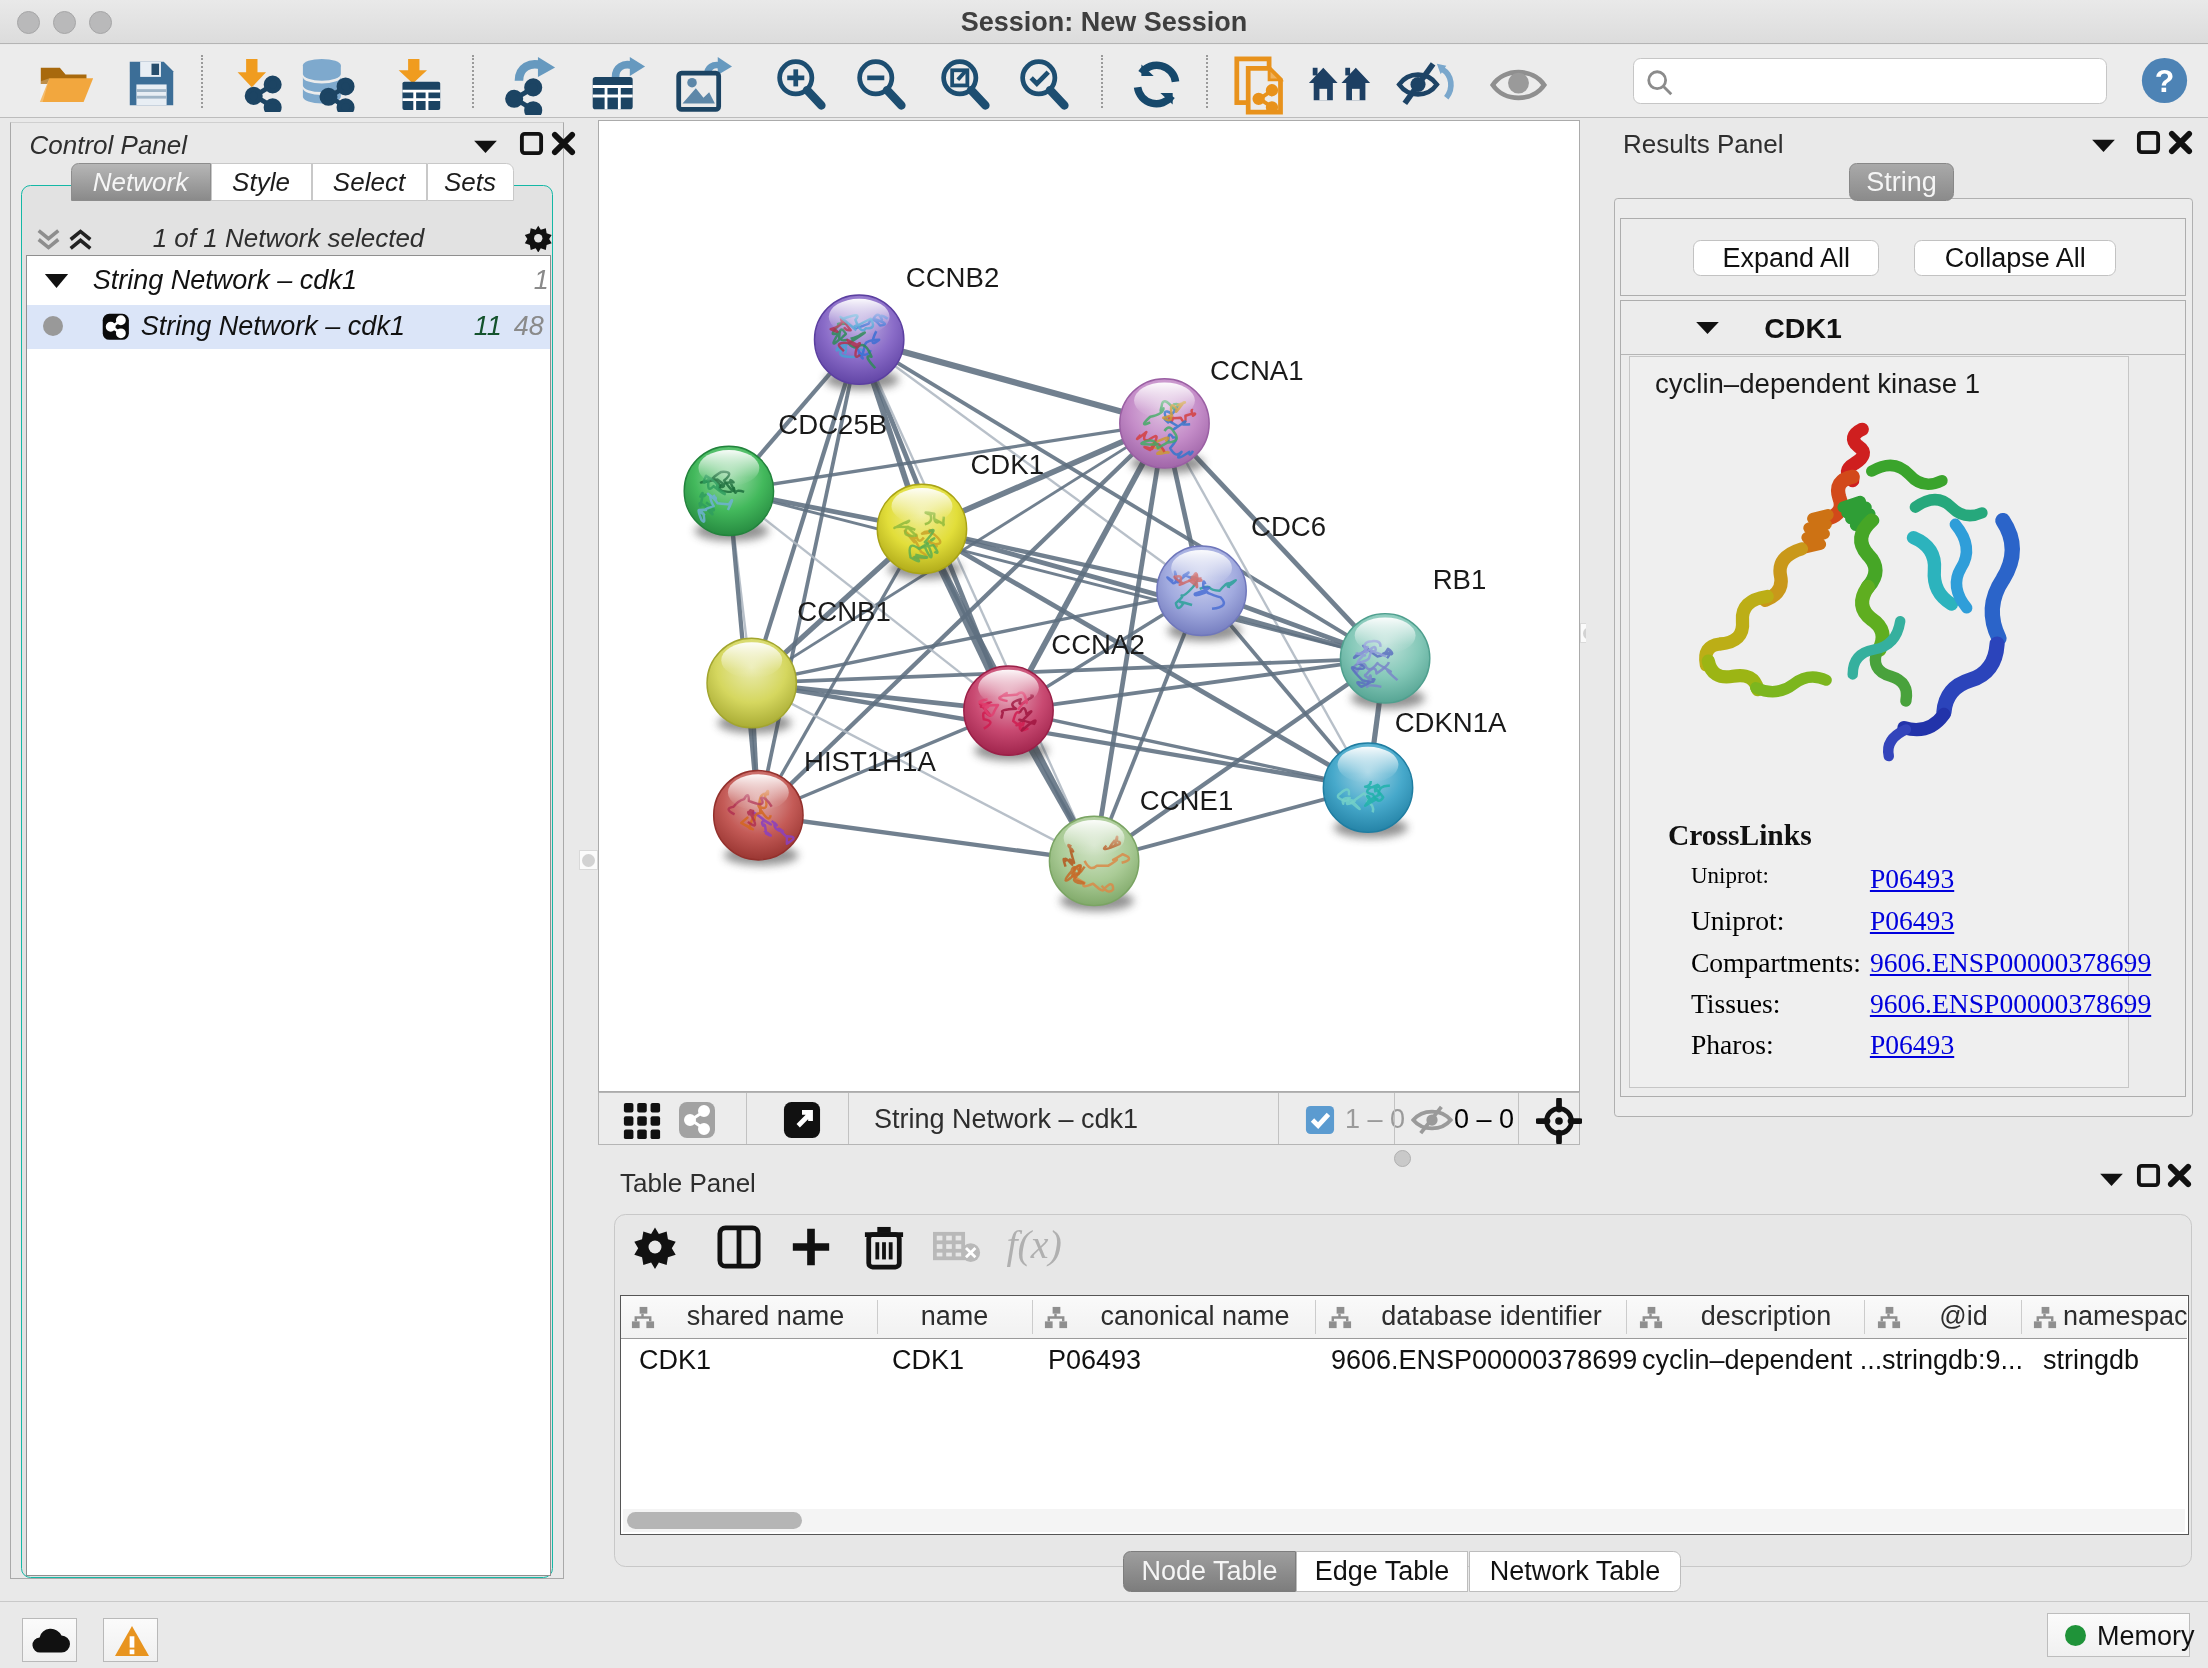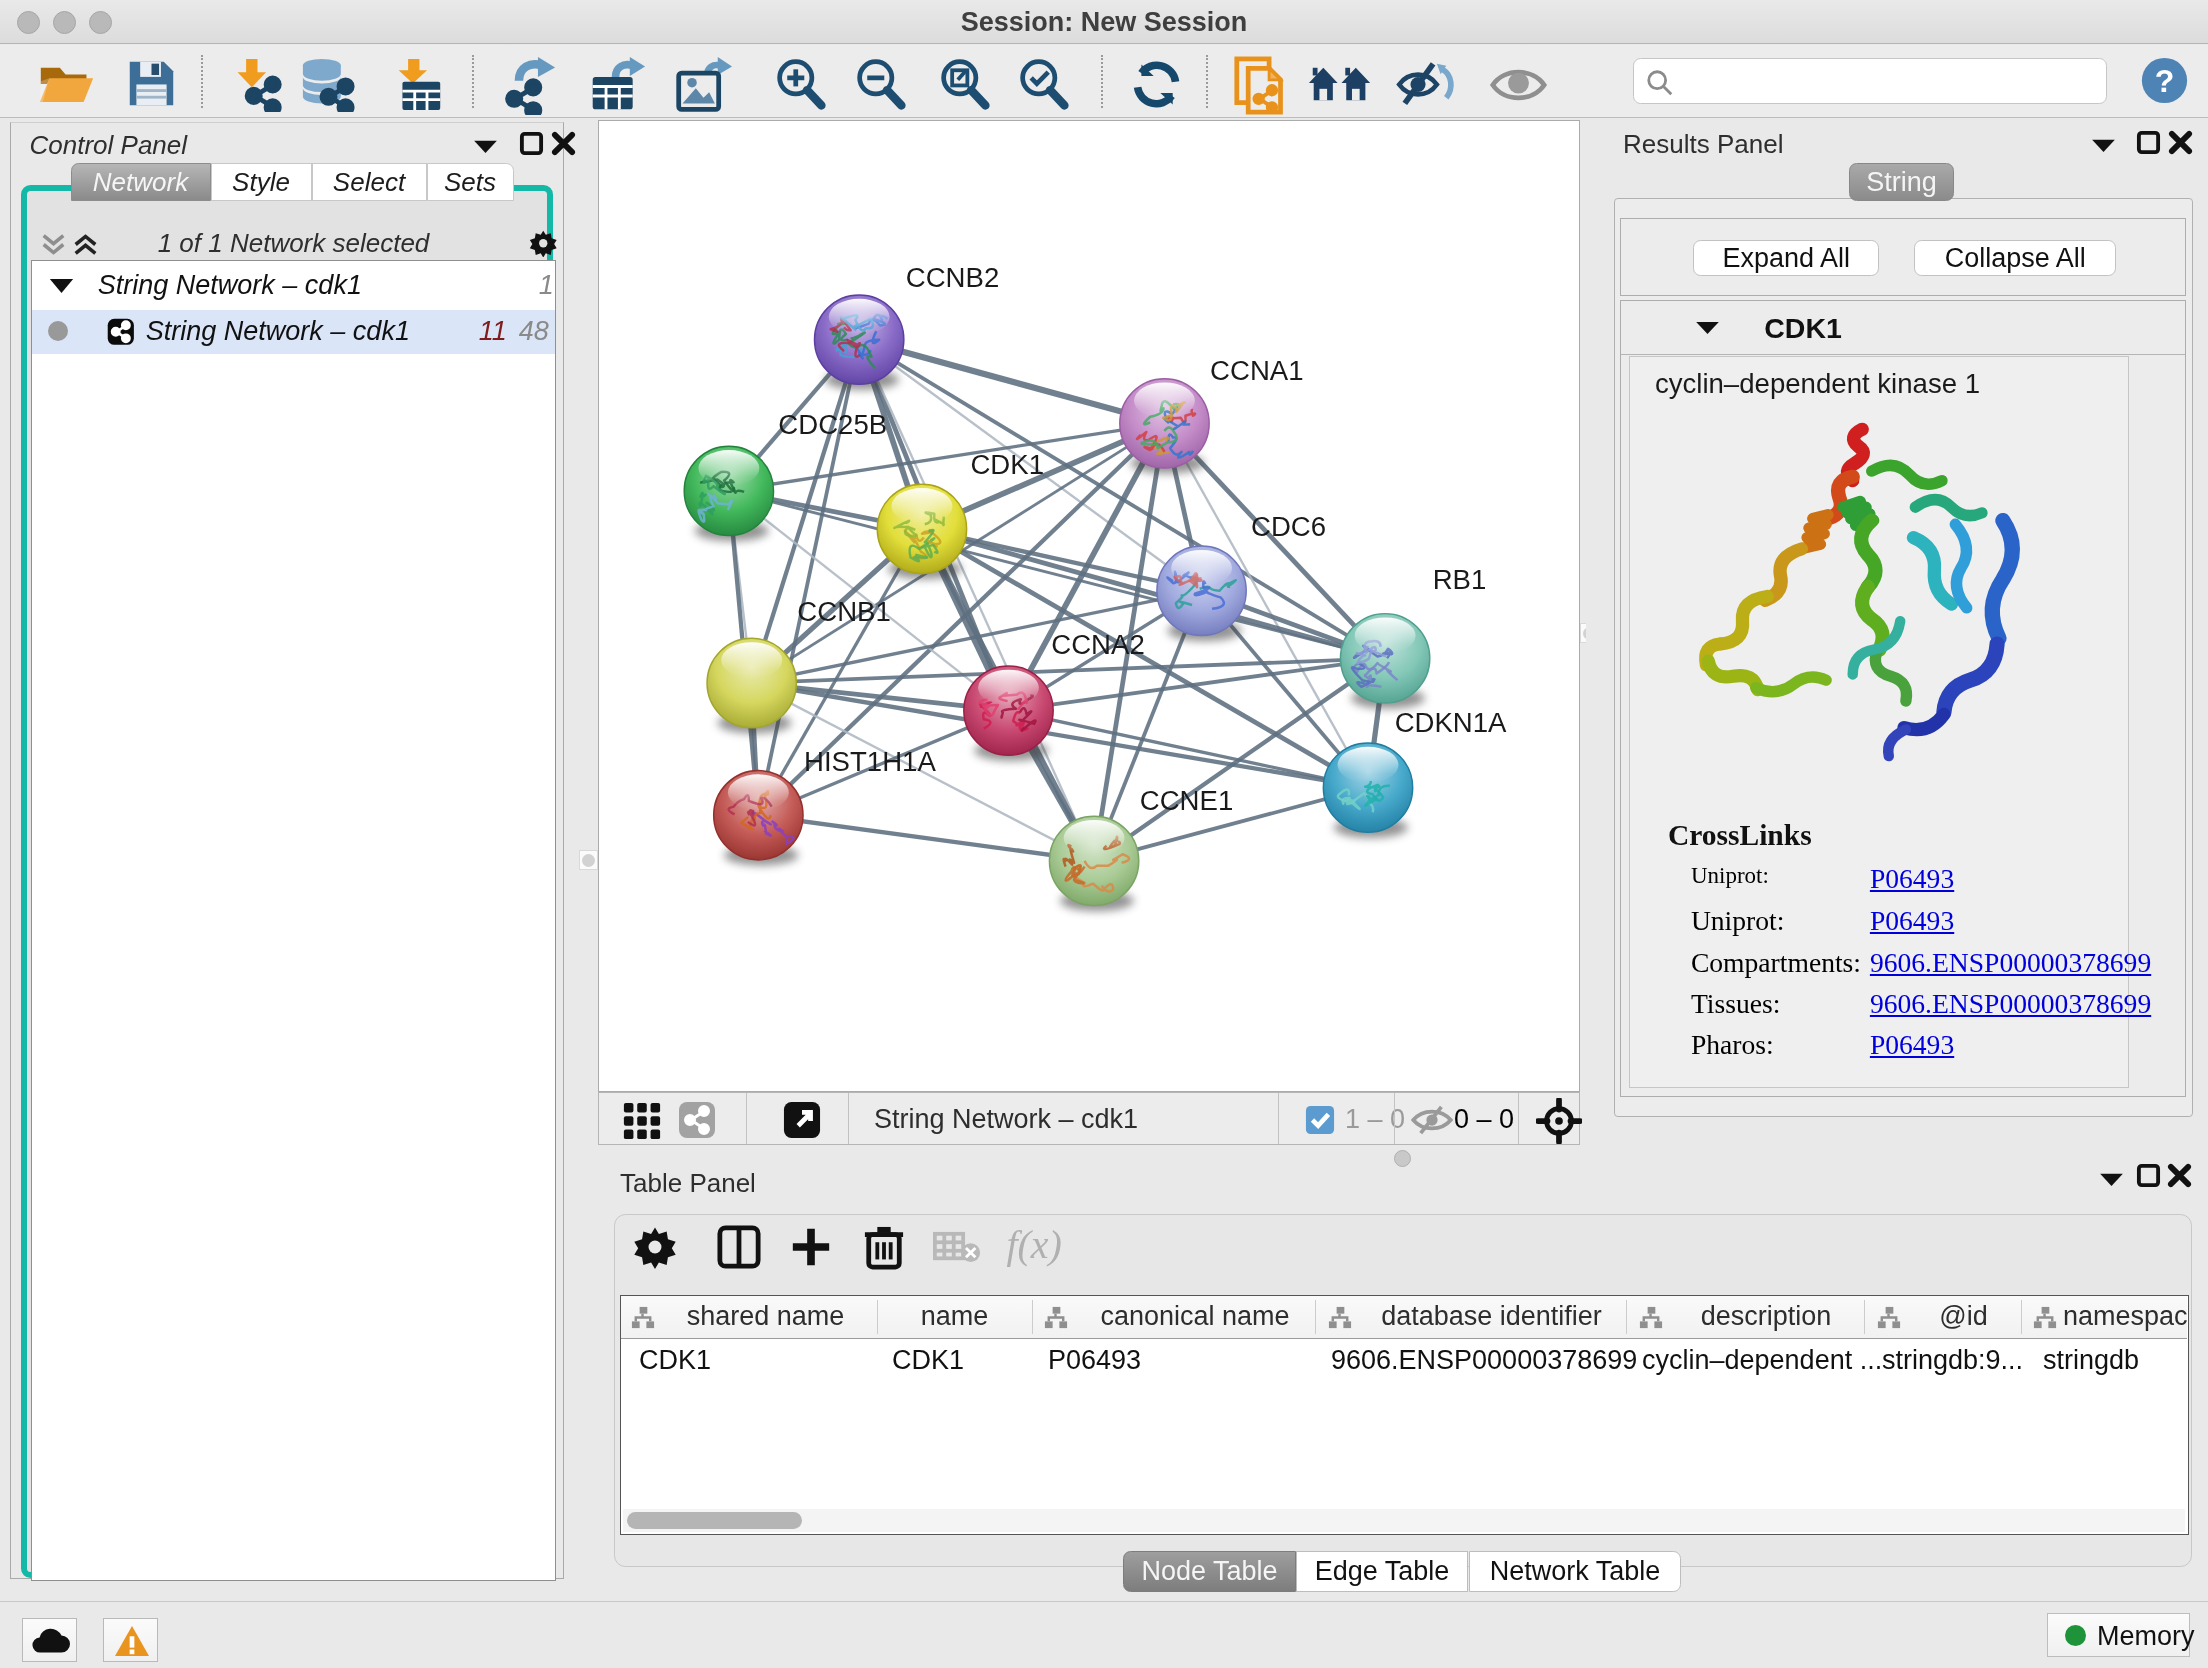--- a/index.html
+++ b/index.html
@@ -20,21 +20,21 @@
     border-left:2.9px dotted #9a9a9a; }
   #searchbox { position:absolute; left:1633px; top:13.3px; width:474px; height:46px;
     background:#ffffff; border:1.9px solid #c6c6c6; border-radius:7.6px; }
   #searchbox svg { position:absolute; left:11.4px; top:8.6px; }
   
   .ptitle { font-size:26px; color:#2e2e2e; position:absolute; }
   
   #cpanel { position:absolute; left:9.5px; top:122px; width:554px; height:1457px;
     background:#e9e9e9; border:1px solid #a9a9a9; border-top:1px solid #cfcfcf;font-style:italic; }
   #cp-sub { position:absolute; left:10.5px; top:62px; width:532px; height:1393px;
-    background:#e2e2e2; border:6px solid #14b8a6; border-radius:9.5px; }
+    background:#e2e2e2; border:1px solid #14b8a6; border-radius:9.5px; }
   .tab { position:absolute; top:40px; height:38px; font-size:26px; color:#1c1c1c;
     background:#ffffff; border:1px solid #c8c8c8; text-align:center; line-height:36px; z-index:2; }
   .tabsel { background:linear-gradient(#b6b6b6,#8a8a8a); color:#f6f6f6; border:1px solid #8d8d8d; }
   #cp-hdrrow { position:absolute; left:0px; top:36px; width:530px; height:34px; font-size:26px;
     color:#2e2e2e; text-align:center; line-height:32px; }
   #cp-list { position:absolute; left:3.8px; top:69px; width:525px; height:1321px;
     background:#ffffff; border:1px solid #8f8f8f; }
   .cprow1 { position:absolute; left:0px; top:3.8px; width:523px; height:44px; font-size:27px; color:#111; }
   .cprow2 { position:absolute; left:0px; top:49px; width:523px; height:44px; background:#dbe5f8;
     font-size:27px; color:#111; }
@@ -307,21 +307,21 @@
           <rect x="1" y="1" width="36" height="36" rx="9" fill="#0b0b0b"></rect>
           <g stroke="#fff" stroke-width="3.6" fill="#fff">
             <line x1="25" y1="11" x2="13" y2="19"></line>
               <line x1="13" y1="19" x2="25" y2="27"></line>
             <circle cx="26" cy="10" r="5"></circle>
               <circle cx="12" cy="19" r="5"></circle>
               <circle cx="26" cy="28" r="5"></circle>
           </g>
         </svg>
         <span style="position:absolute;left:114px;top:5.7px">String Network – cdk1</span>
-        <span style="position:absolute;left:447px;top:5.7px;color:#7f1d1d">11</span>
+        <span style="position:absolute;left:447px;top:5.7px;color:#14532d">11</span>
         <span style="position:absolute;left:487px;top:5.7px;color:#8a8a8a">48</span>
       </div>
     </div>
   </div>
 </div>
 
 <div id="nettools">
   <svg class="abs" style="left:23px;top:7.6px" width="40" height="40" viewBox="0 0 42 42">
     <g fill="#111">
       <rect x="2" y="2" width="10" height="10" rx="2"></rect>

